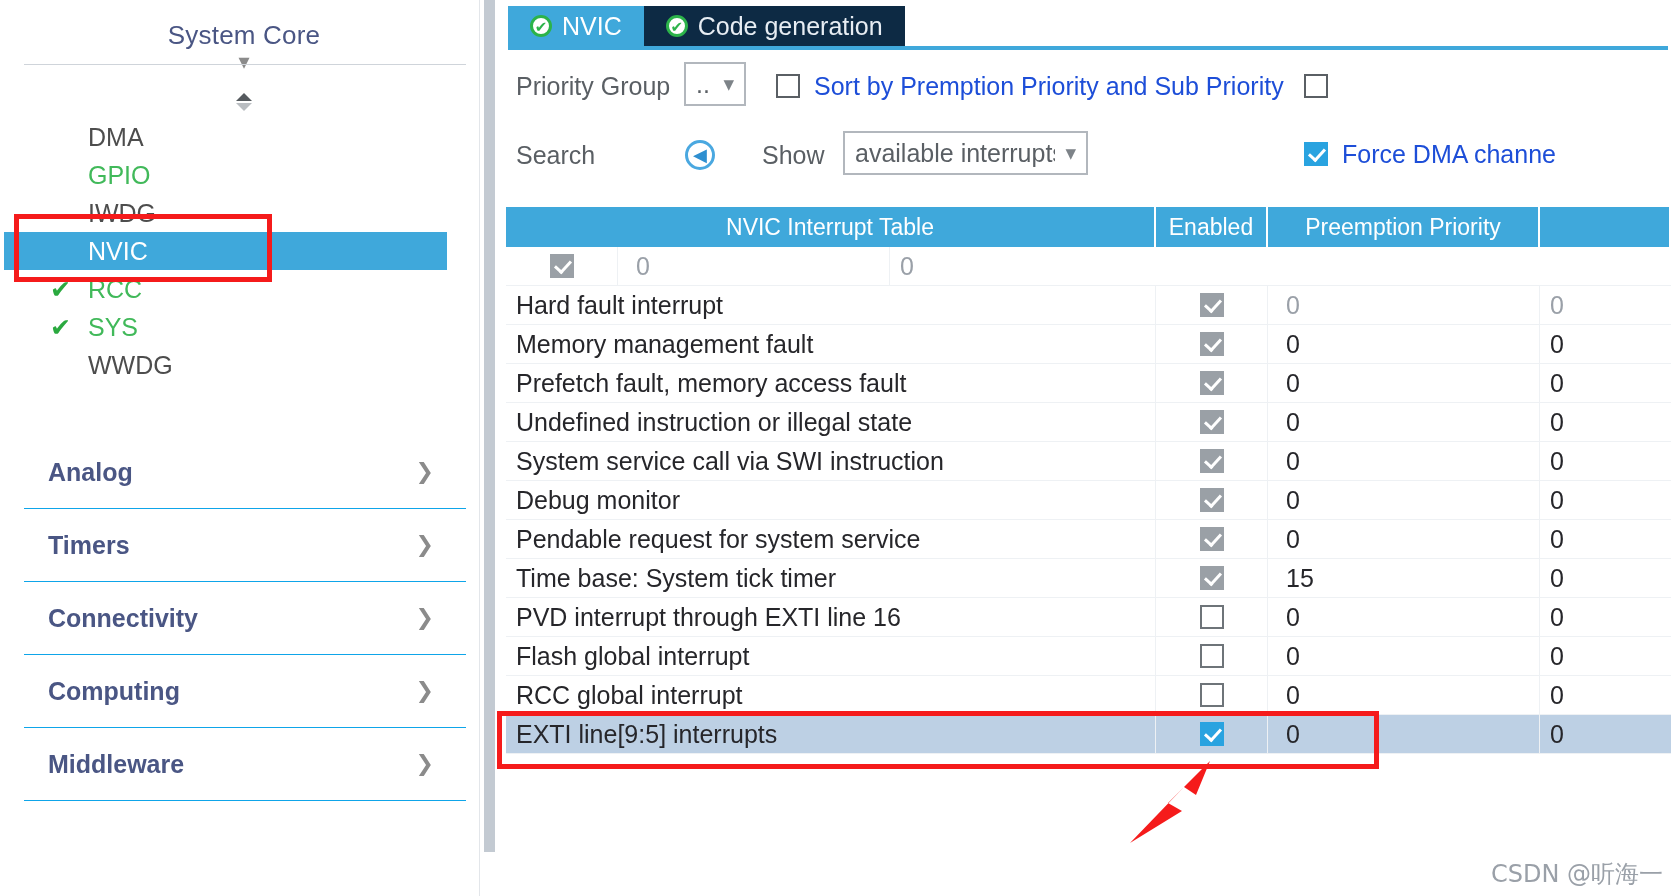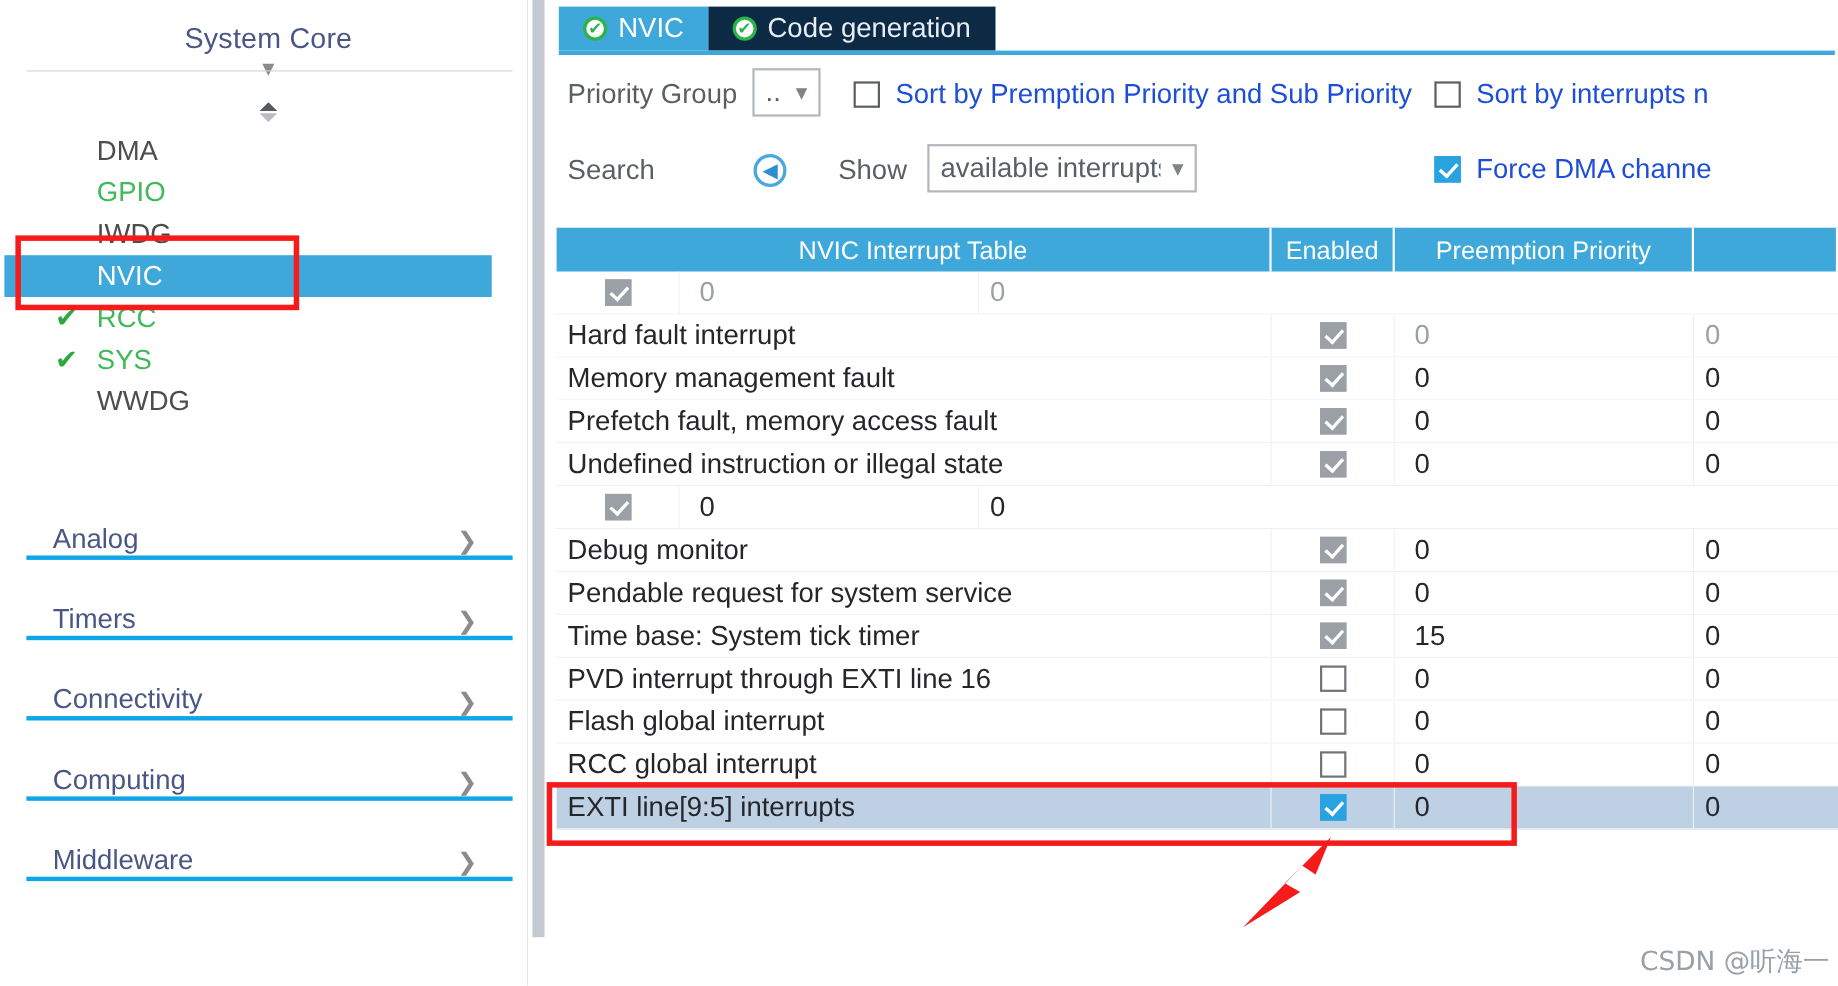--- a/index.html
+++ b/index.html
@@ -44,23 +44,24 @@
   }
   .periph-row.green{color:#41b95a;}
   .periph-row.sel{background:#3fa8db;color:#ffffff;width:443px;}
   .periph-row .tick{
     position:absolute;left:46px;top:0;font-size:25px;color:#2aa93f;font-weight:bold;
   }
 
   .group-list{position:absolute;left:24px;top:436px;width:442px;}
   .group-row{
     position:relative;height:73px;
-    border-bottom:4px solid #0ea5e9;
-    display:flex;align-items:flex-end;justify-content:space-between;
+    border-bottom:1px solid #0ea5e9;
+    display:flex;align-items:center;justify-content:space-between;
     box-sizing:border-box;
+    font-weight:bold;
   }
   .group-row .glabel{font-size:25px;color:#4a5684;padding-left:24px;}
   .group-row .gchev{font-size:22px;color:#8b8b8b;padding-right:32px;}
 
   
   #splitter{
     position:absolute;left:481px;top:0;width:17px;height:896px;background:#ffffff;
   }
   #splitter .bar{
     position:absolute;left:3px;top:0;width:11px;height:852px;background:#c3cad2;
@@ -237,21 +238,20 @@
 
       <div class="combo" style="left:186px;top:10px;width:62px;height:44px;">
         <span class="cv">..</span>
         <span class="cc">▾</span>
       </div>
 
       <span class="cbx" style="left:278px;top:22px;"></span>
       <span class="cbx-lab" style="left:316px;top:20px;">Sort by Premption Priority and Sub Priority</span>
 
       <span class="cbx" style="left:806px;top:22px;"></span>
-      <span class="cbx-lab" style="left:844px;top:20px;">Sort by interrupts n</span>
 
       <span class="tb-lbl" style="left:18px;top:89px;">Search</span>
 
       <span class="backicon" style="left:187px;top:88px;">◀</span>
 
       <span class="tb-lbl" style="left:264px;top:89px;">Show</span>
 
       <div class="combo" style="left:345px;top:79px;width:245px;height:44px;">
         <span class="cv">available interrupts</span>
         <span class="cc">▾</span>
@@ -302,20 +302,21 @@
           </div>
           <div class="trow">
             <div class="td c-name">Undefined instruction or illegal state</div>
             <div class="td c-en">
               <span class="rcbx locked"></span>
             </div>
             <div class="td c-pp">0</div>
             <div class="td c-sp">0</div>
           </div>
           <div class="trow">
+            <div class="td c-name">System service call via SWI instruction</div>
             <div class="td c-en">
               <span class="rcbx locked"></span>
             </div>
             <div class="td c-pp">0</div>
             <div class="td c-sp">0</div>
           </div>
           <div class="trow">
             <div class="td c-name">Debug monitor</div>
             <div class="td c-en">
               <span class="rcbx locked"></span>

